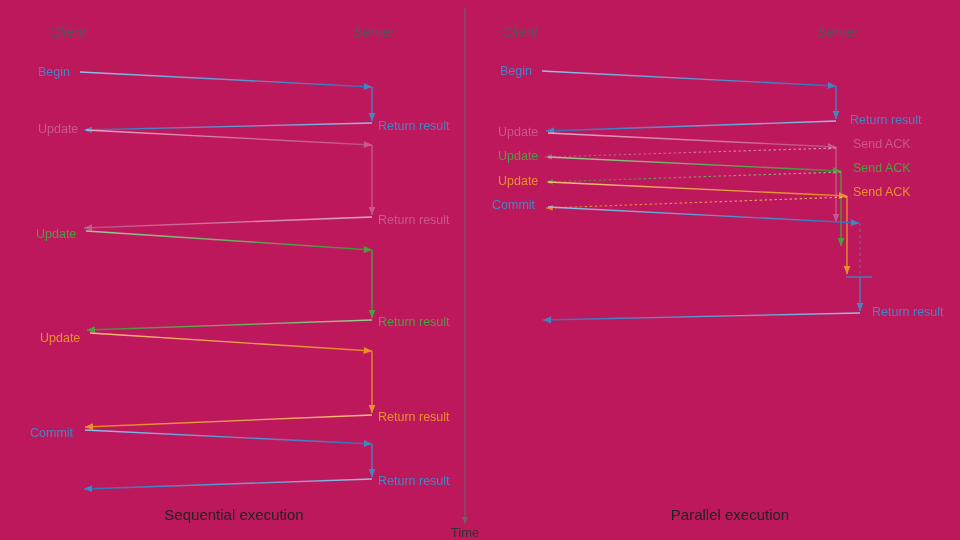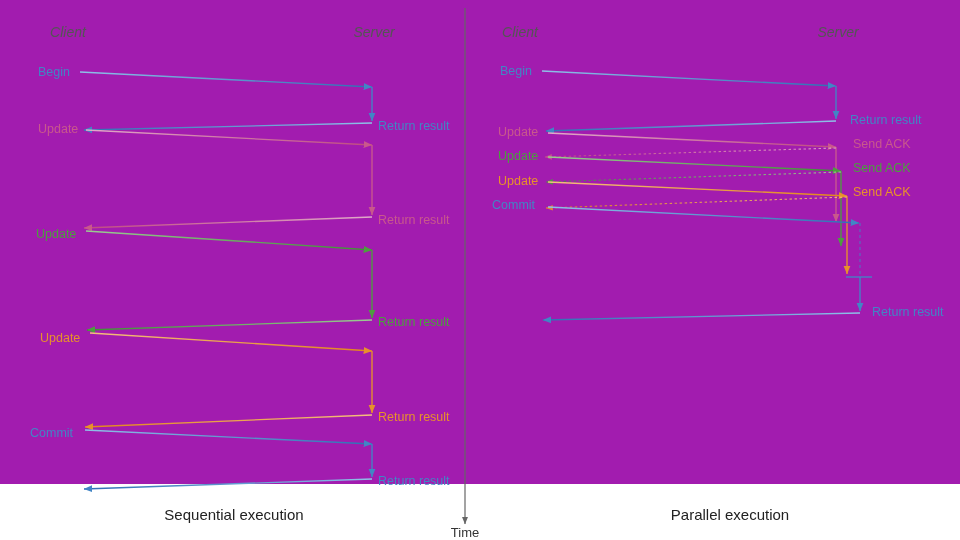--- a/index.html
+++ b/index.html
@@ -10,22 +10,22 @@
   }
   body {
     width: 960px;
     height: 540px;
     overflow: hidden;
     font-family: "Liberation Sans", sans-serif;
   }
   #diagram-root {
     position: relative;
     width: 960px;
-    height: 484px;
-    background: #a21caf;
+    height: 540px;
+    background: #be185d;
   }
   svg#seq-svg {
     display: block;
     width: 960px;
     height: 540px;
   }
   .actor-label {
     font-family: "Liberation Sans", sans-serif;
     font-size: 14px;
     font-style: italic;

